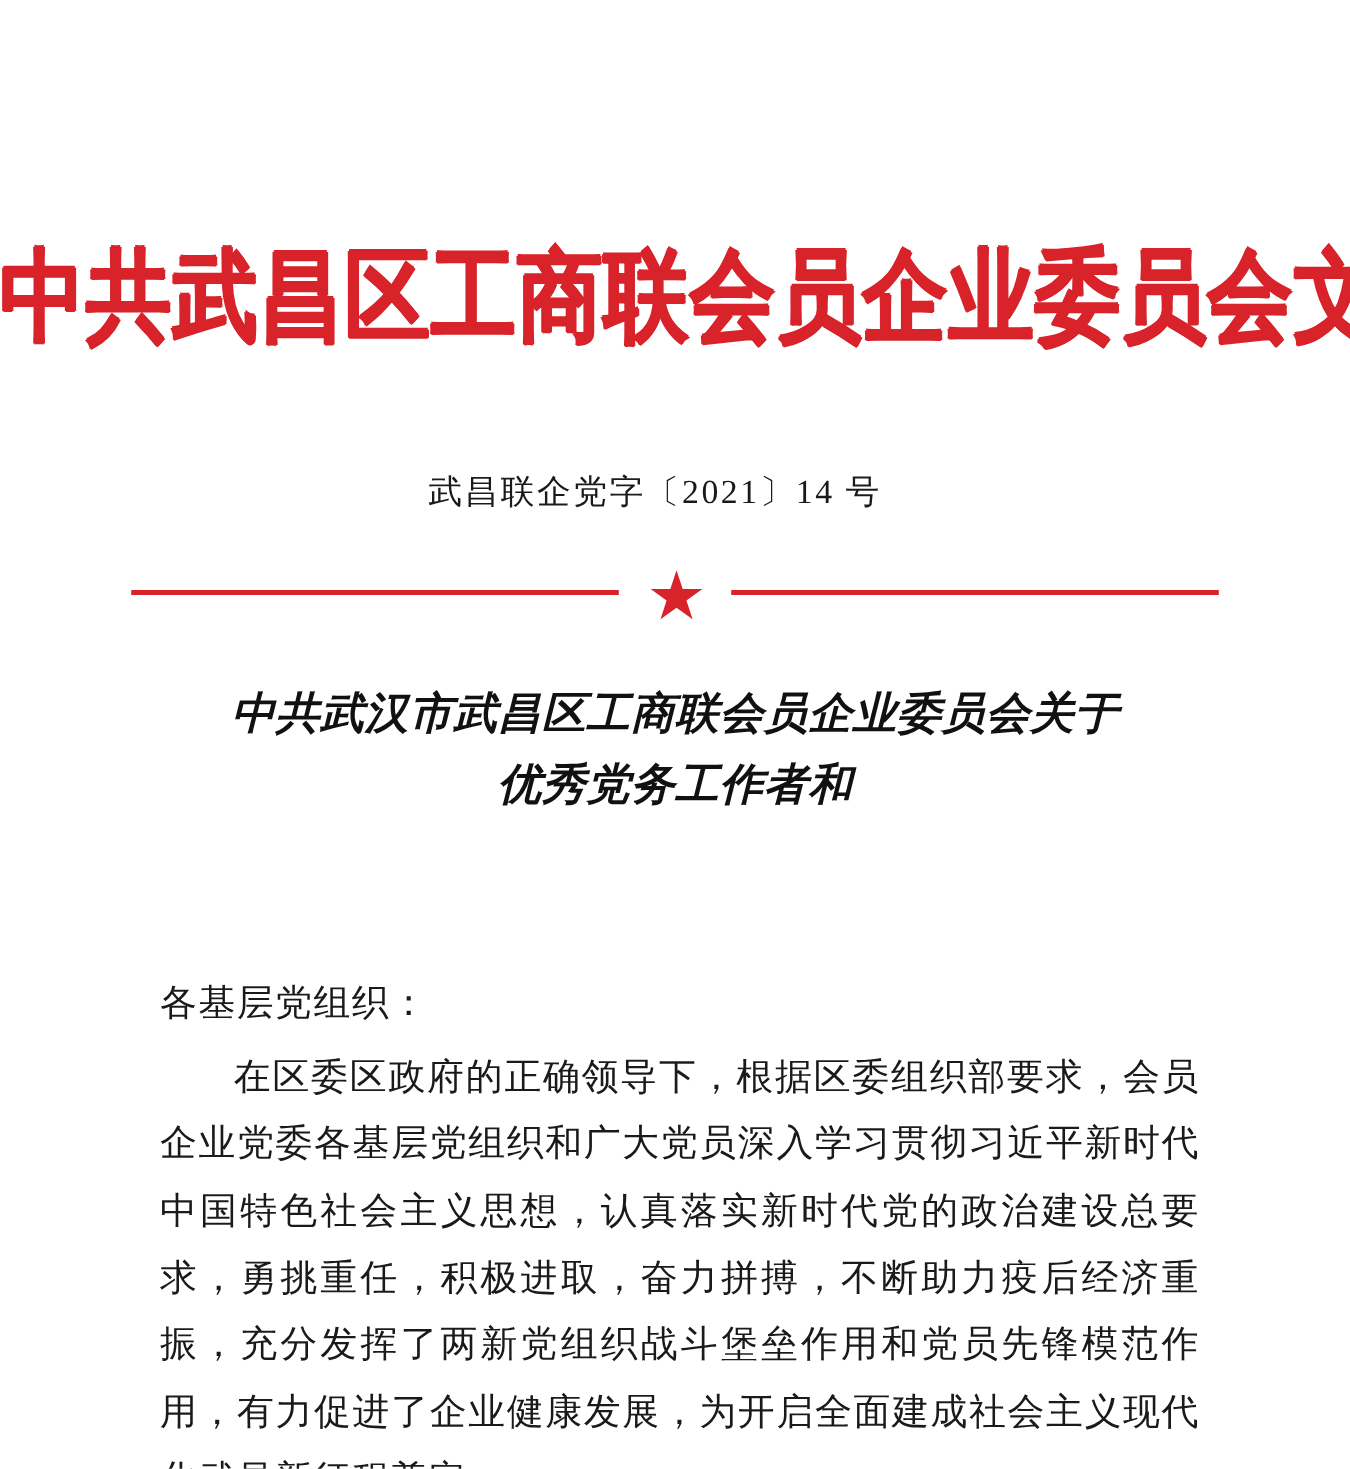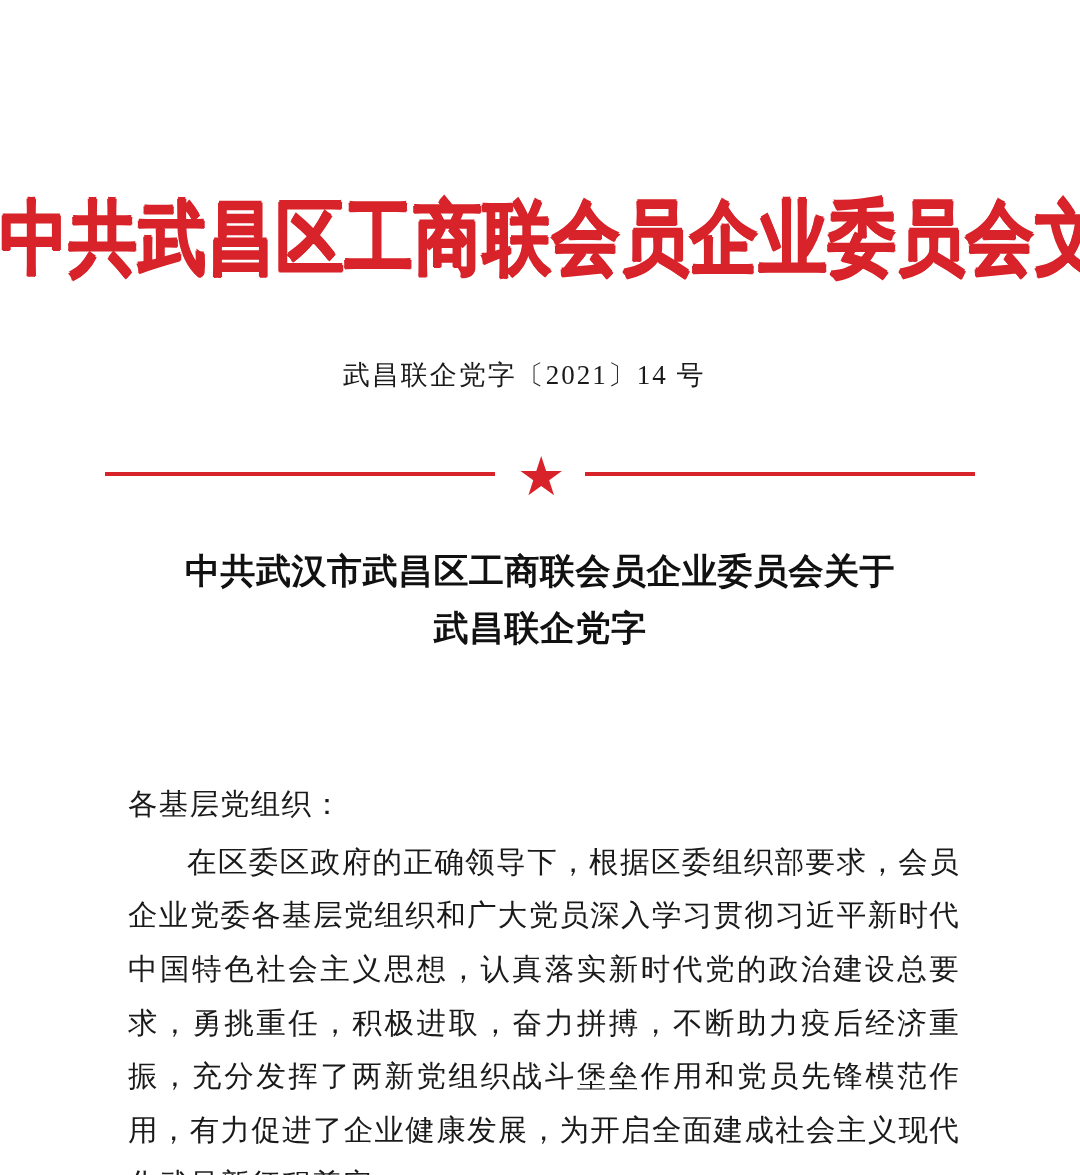--- a/index.html
+++ b/index.html
@@ -45,21 +45,21 @@
     text-shadow:
       1px 0 0 #d8232a,
       -1px 0 0 #d8232a,
       0 1px 0 #d8232a,
       0 -1px 0 #d8232a;
   }
 
   
   .doc-number {
     position: absolute;
-    top: 357px;
+    top: 375px;
     left: 0;
     width: 1048px;
     text-align: center;
     font-size: 27px;
     letter-spacing: 2px;
     color: #1a1a1a;
     font-family: "Liberation Serif", "DejaVu Serif", serif;
   }
 
   
@@ -98,37 +98,38 @@
     left: 120px;
     width: 840px;
     text-align: center;
     font-family: "DejaVu Serif", "Liberation Serif", serif;
     font-weight: bold;
     font-size: 35px;
     line-height: 1.62;
     letter-spacing: 0.5px;
     color: #111111;
   }
-  .doc-title .tline { display: block; }
+  .doc-title .tline { display: block; font-style: italic; }
 
   
   .body-text {
     position: absolute;
     top: 778px;
     left: 128px;
     width: 832px;
     font-size: 29.5px;
     line-height: 1.82;
     letter-spacing: 1.2px;
     color: #1a1a1a;
     text-align: justify;
     text-justify: inter-ideograph;
   }
   .salutation {
     margin: 0 0 4px 0;
+    font-family: Liberation Mono, monospace;
   }
   .para {
     margin: 0;
     text-indent: 2em;
   }
 </style>
 </head>
 <body>
 
 <div class="page">
@@ -140,21 +141,21 @@
   <div class="doc-number">武昌联企党字〔2021〕14 号</div>
 
   <div class="rule-wrap">
     <div class="rule-line left"></div>
     <div class="rule-star">★</div>
     <div class="rule-line right"></div>
   </div>
 
   <div class="doc-title">
     <span class="tline">中共武汉市武昌区工商联会员企业委员会关于</span>
-    <span class="tline">武昌联企党字</span>
+    <span class="tline">优秀党务工作者和</span>
   </div>
 
   <div class="body-text">
     <p class="salutation">各基层党组织：</p>
     <p class="para">在区委区政府的正确领导下，根据区委组织部要求，会员企业党委各基层党组织和广大党员深入学习贯彻习近平新时代中国特色社会主义思想，认真落实新时代党的政治建设总要求，勇挑重任，积极进取，奋力拼搏，不断助力疫后经济重振，充分发挥了两新党组织战斗堡垒作用和党员先锋模范作用，有力促进了企业健康发展，为开启全面建成社会主义现代化武昌新征程奠定</p>
   </div>
 
 </div>
 
 </body></html>

